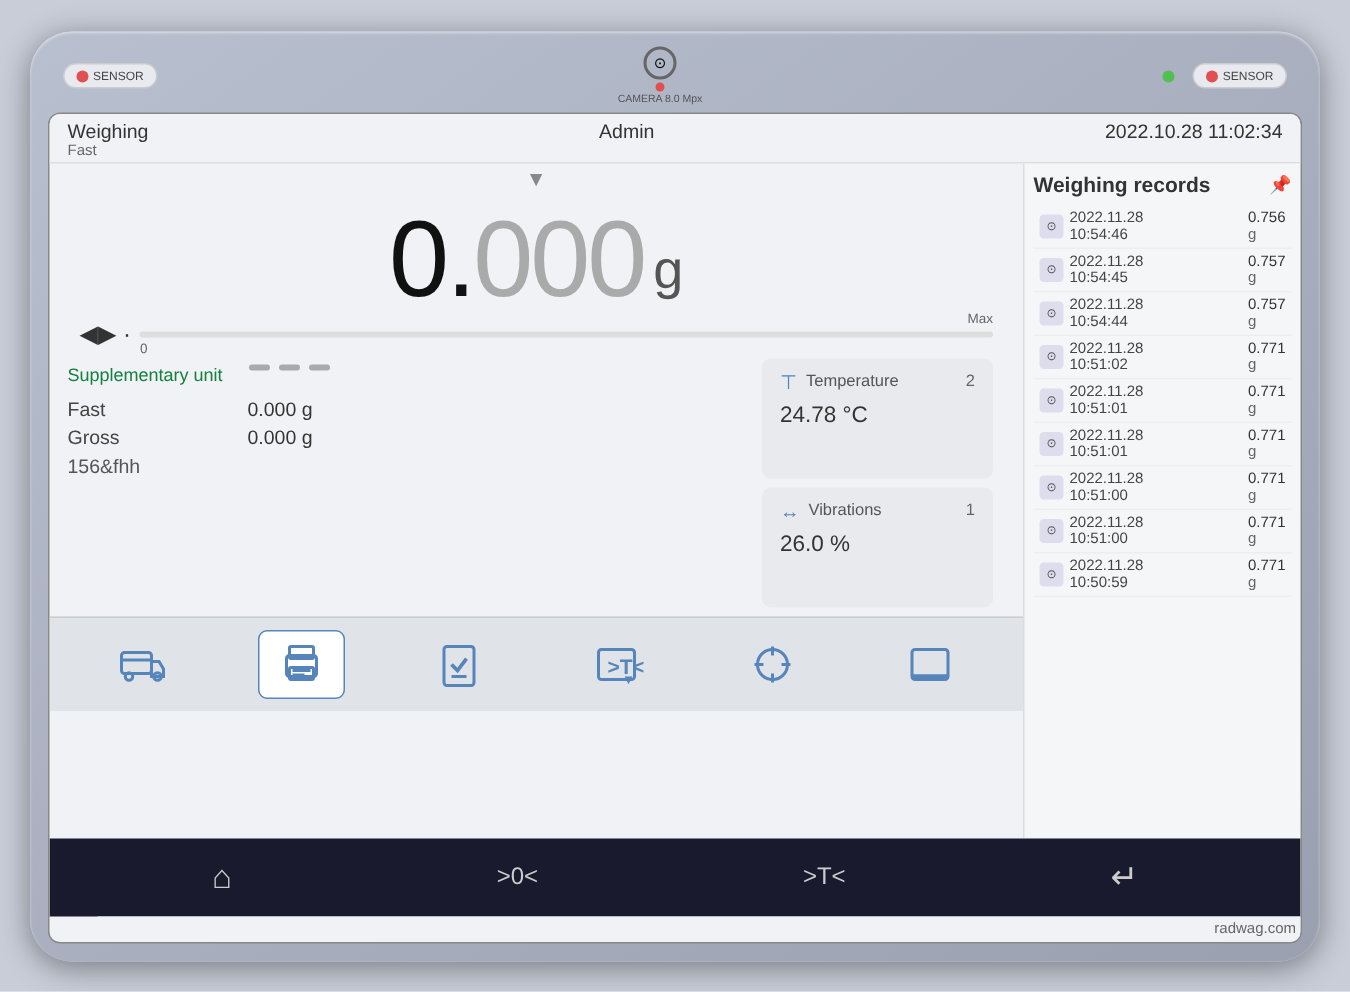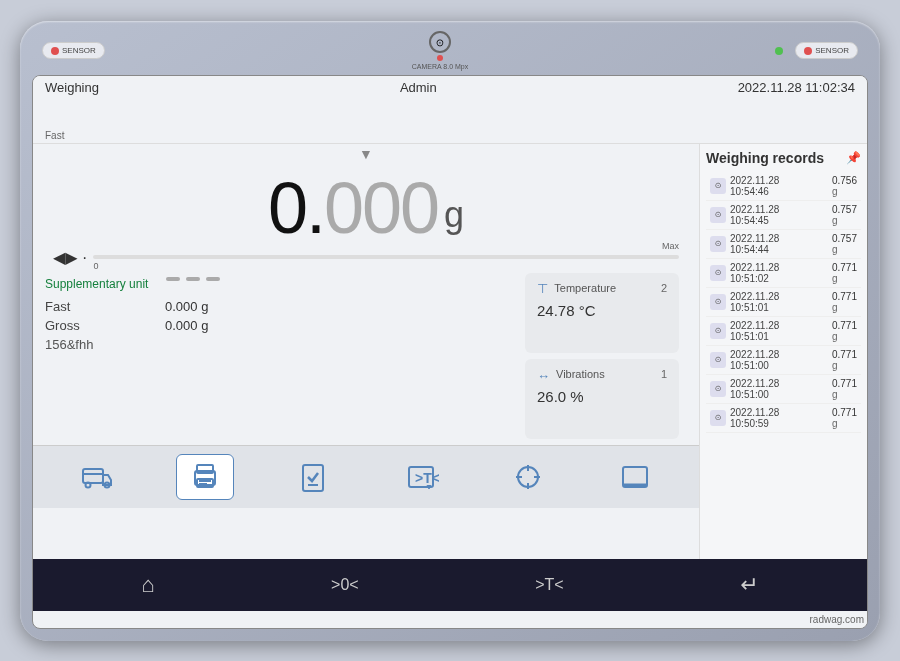--- a/index.html
+++ b/index.html
@@ -92,21 +92,21 @@
       border: 1px solid #888;
     }
     .screen-header {
       background: #f0f2f5;
       display: flex;
       justify-content: space-between;
       align-items: flex-start;
       padding: 4px 12px 2px;
       border-bottom: 1px solid #ddd;
     }
-    .screen-header-left { display: flex; flex-direction: column; gap: 35px; }
+    .screen-header-left { display: flex; flex-direction: column; }
     .header-title { font-size: 13px; color: #333; font-weight: 500; }
     .header-sub { font-size: 10px; color: #666; }
     .header-user { font-size: 13px; color: #333; }
     .header-datetime { font-size: 13px; color: #333; }
     .screen-body {
       flex: 1;
       display: flex;
       flex-direction: row;
       overflow: hidden;
     }
@@ -259,21 +259,21 @@
     }
     .footer-bar {
       text-align: right;
       font-size: 10px;
       color: #666;
       padding: 3px;
       background: #f0f2f5;
       margin-left: 32px;
     }
     .right-panel {
-      width: 168px;
+      width: 185px;
       background: #f5f6f8;
       border-left: 1px solid #ddd;
       display: flex;
       flex-direction: column;
       padding: 6px;
       overflow: hidden;
     }
     .records-title {
       font-size: 14px;
       font-weight: bold;
@@ -338,21 +338,21 @@
   </div>
 
   <div class="screen">
 
     <div class="screen-header">
       <div class="screen-header-left">
         <span class="header-title">Weighing</span>
         <span class="header-sub">Fast</span>
       </div>
       <span class="header-user">Admin</span>
-      <span class="header-datetime">2022.11.28  11:02:34</span>
+      <span class="header-datetime">2022.10.28  11:02:34</span>
     </div>
 
     <div class="screen-body">
 
       <div class="main-panel">
 
         <div style="display:flex;justify-content:center;padding:2px 0;">
           <span style="font-size:14px;color:#888;">▼</span>
         </div>
 

